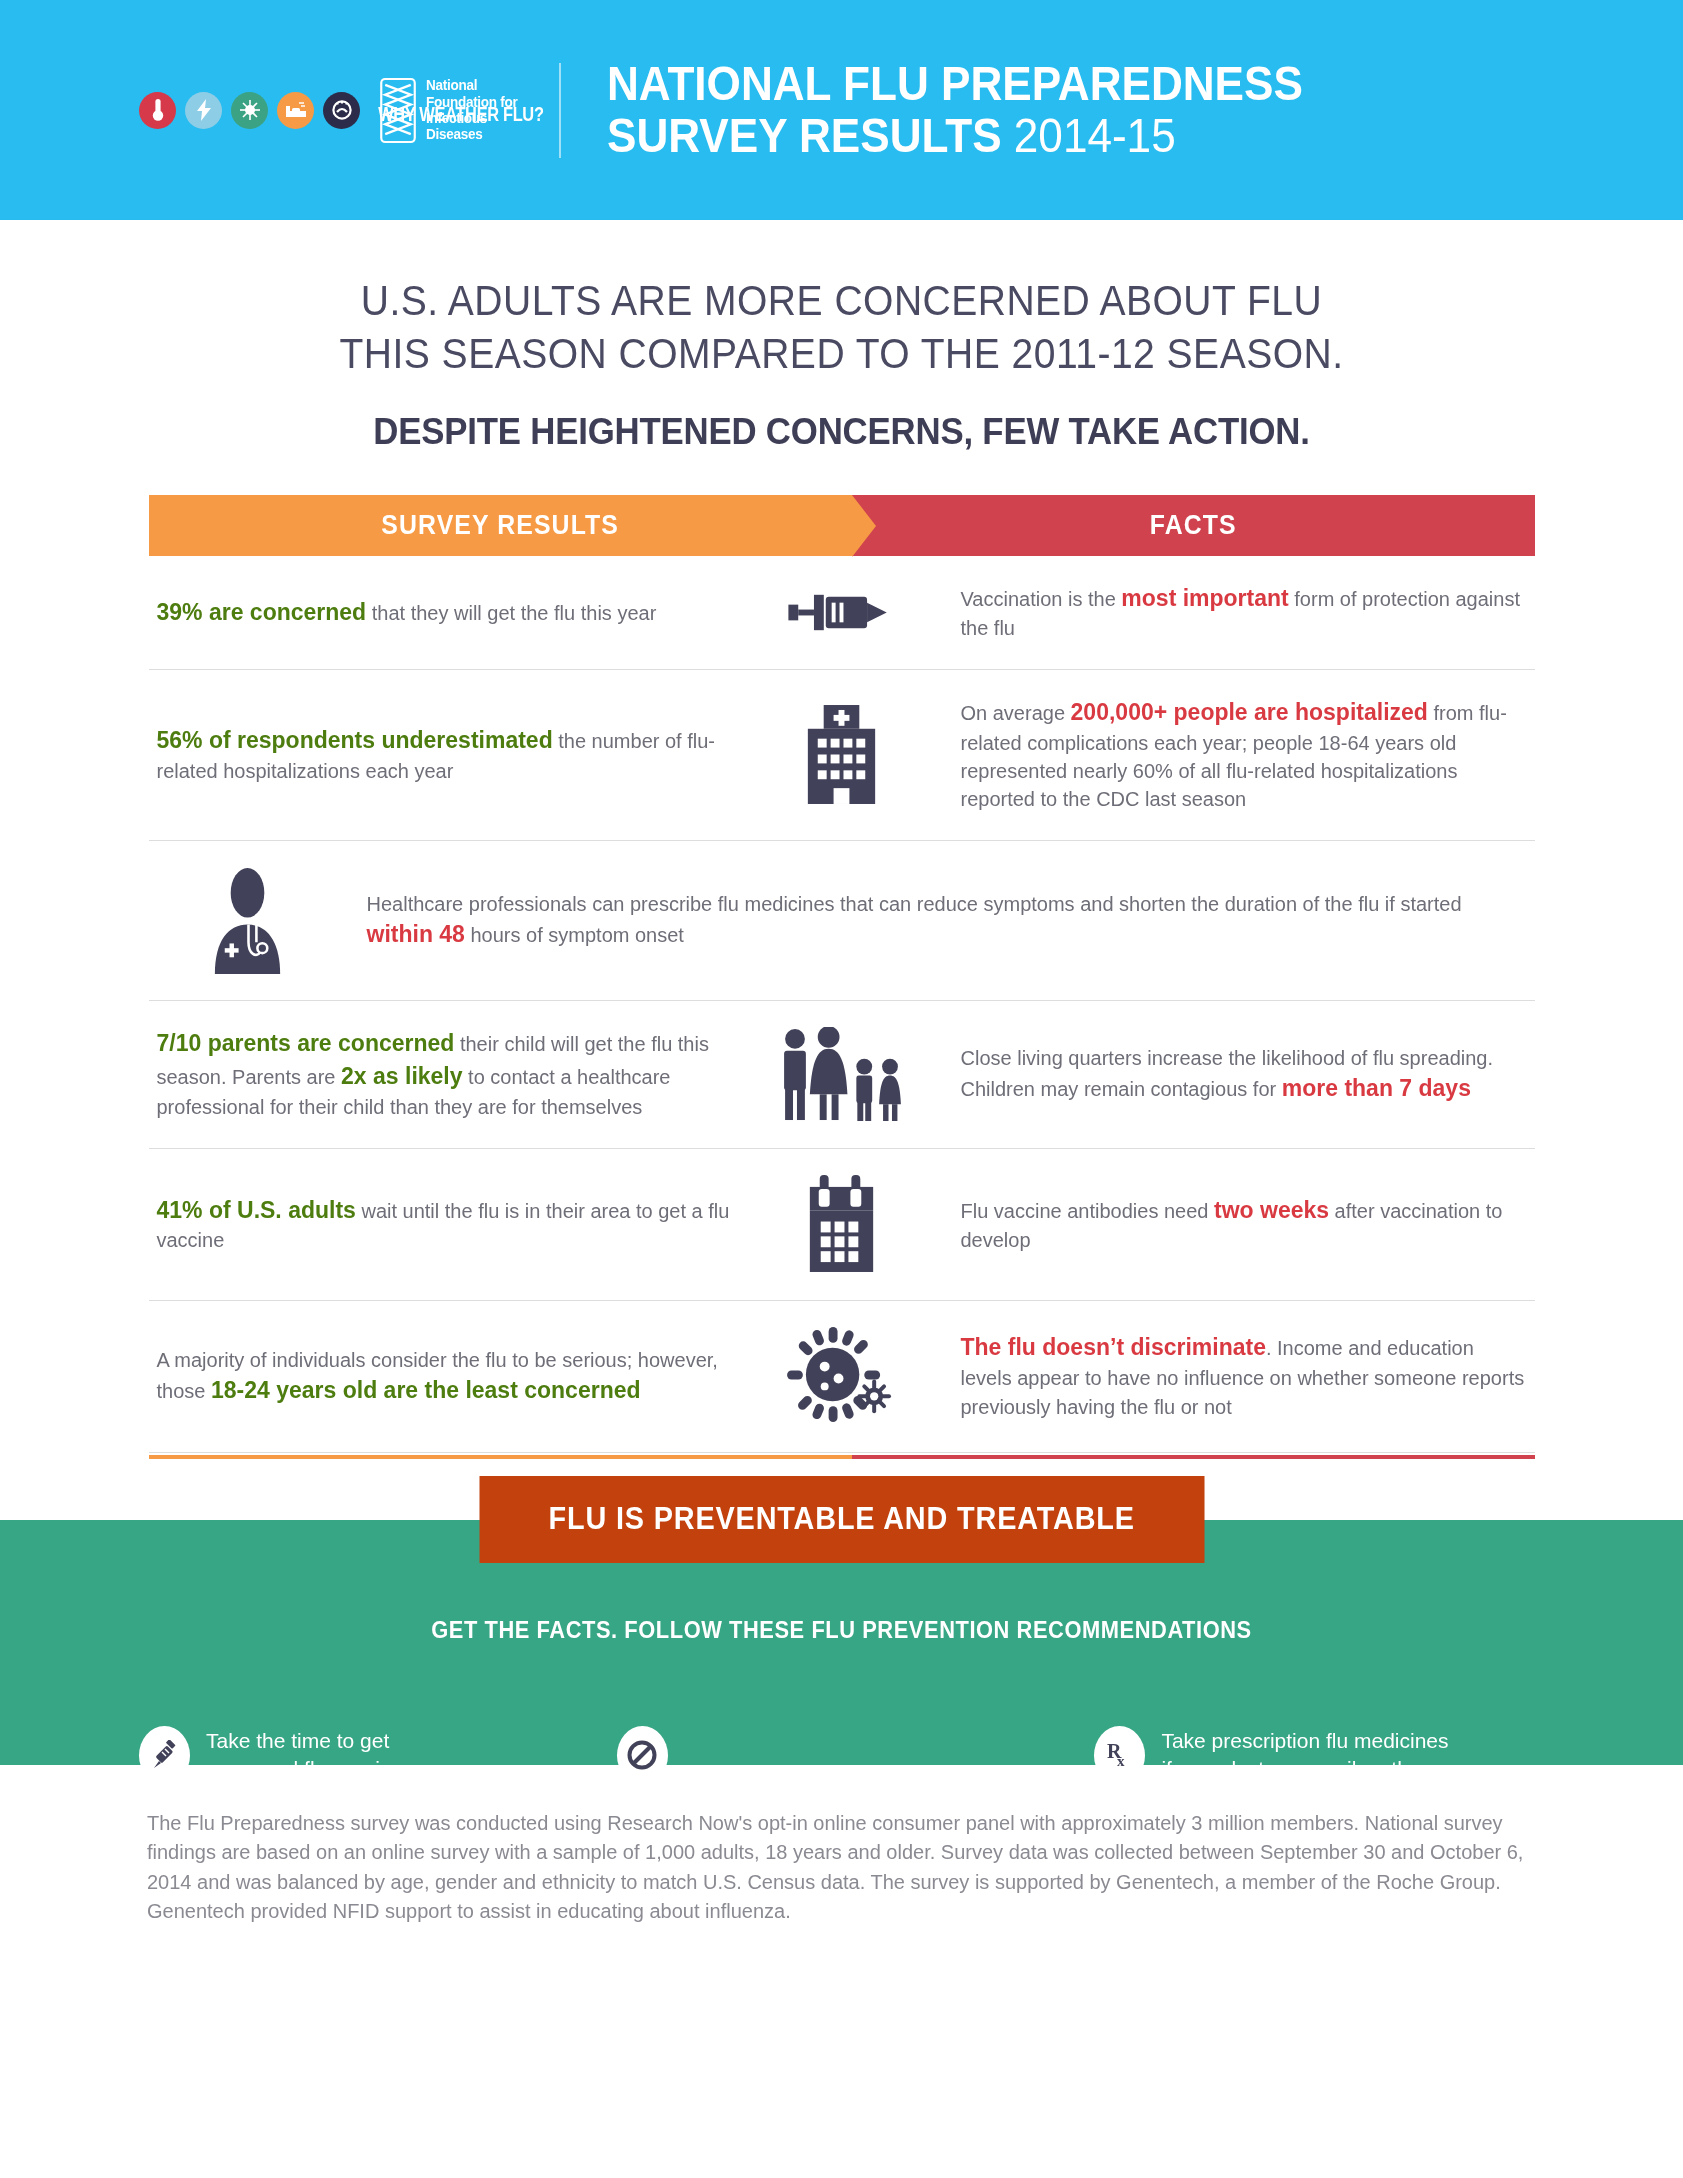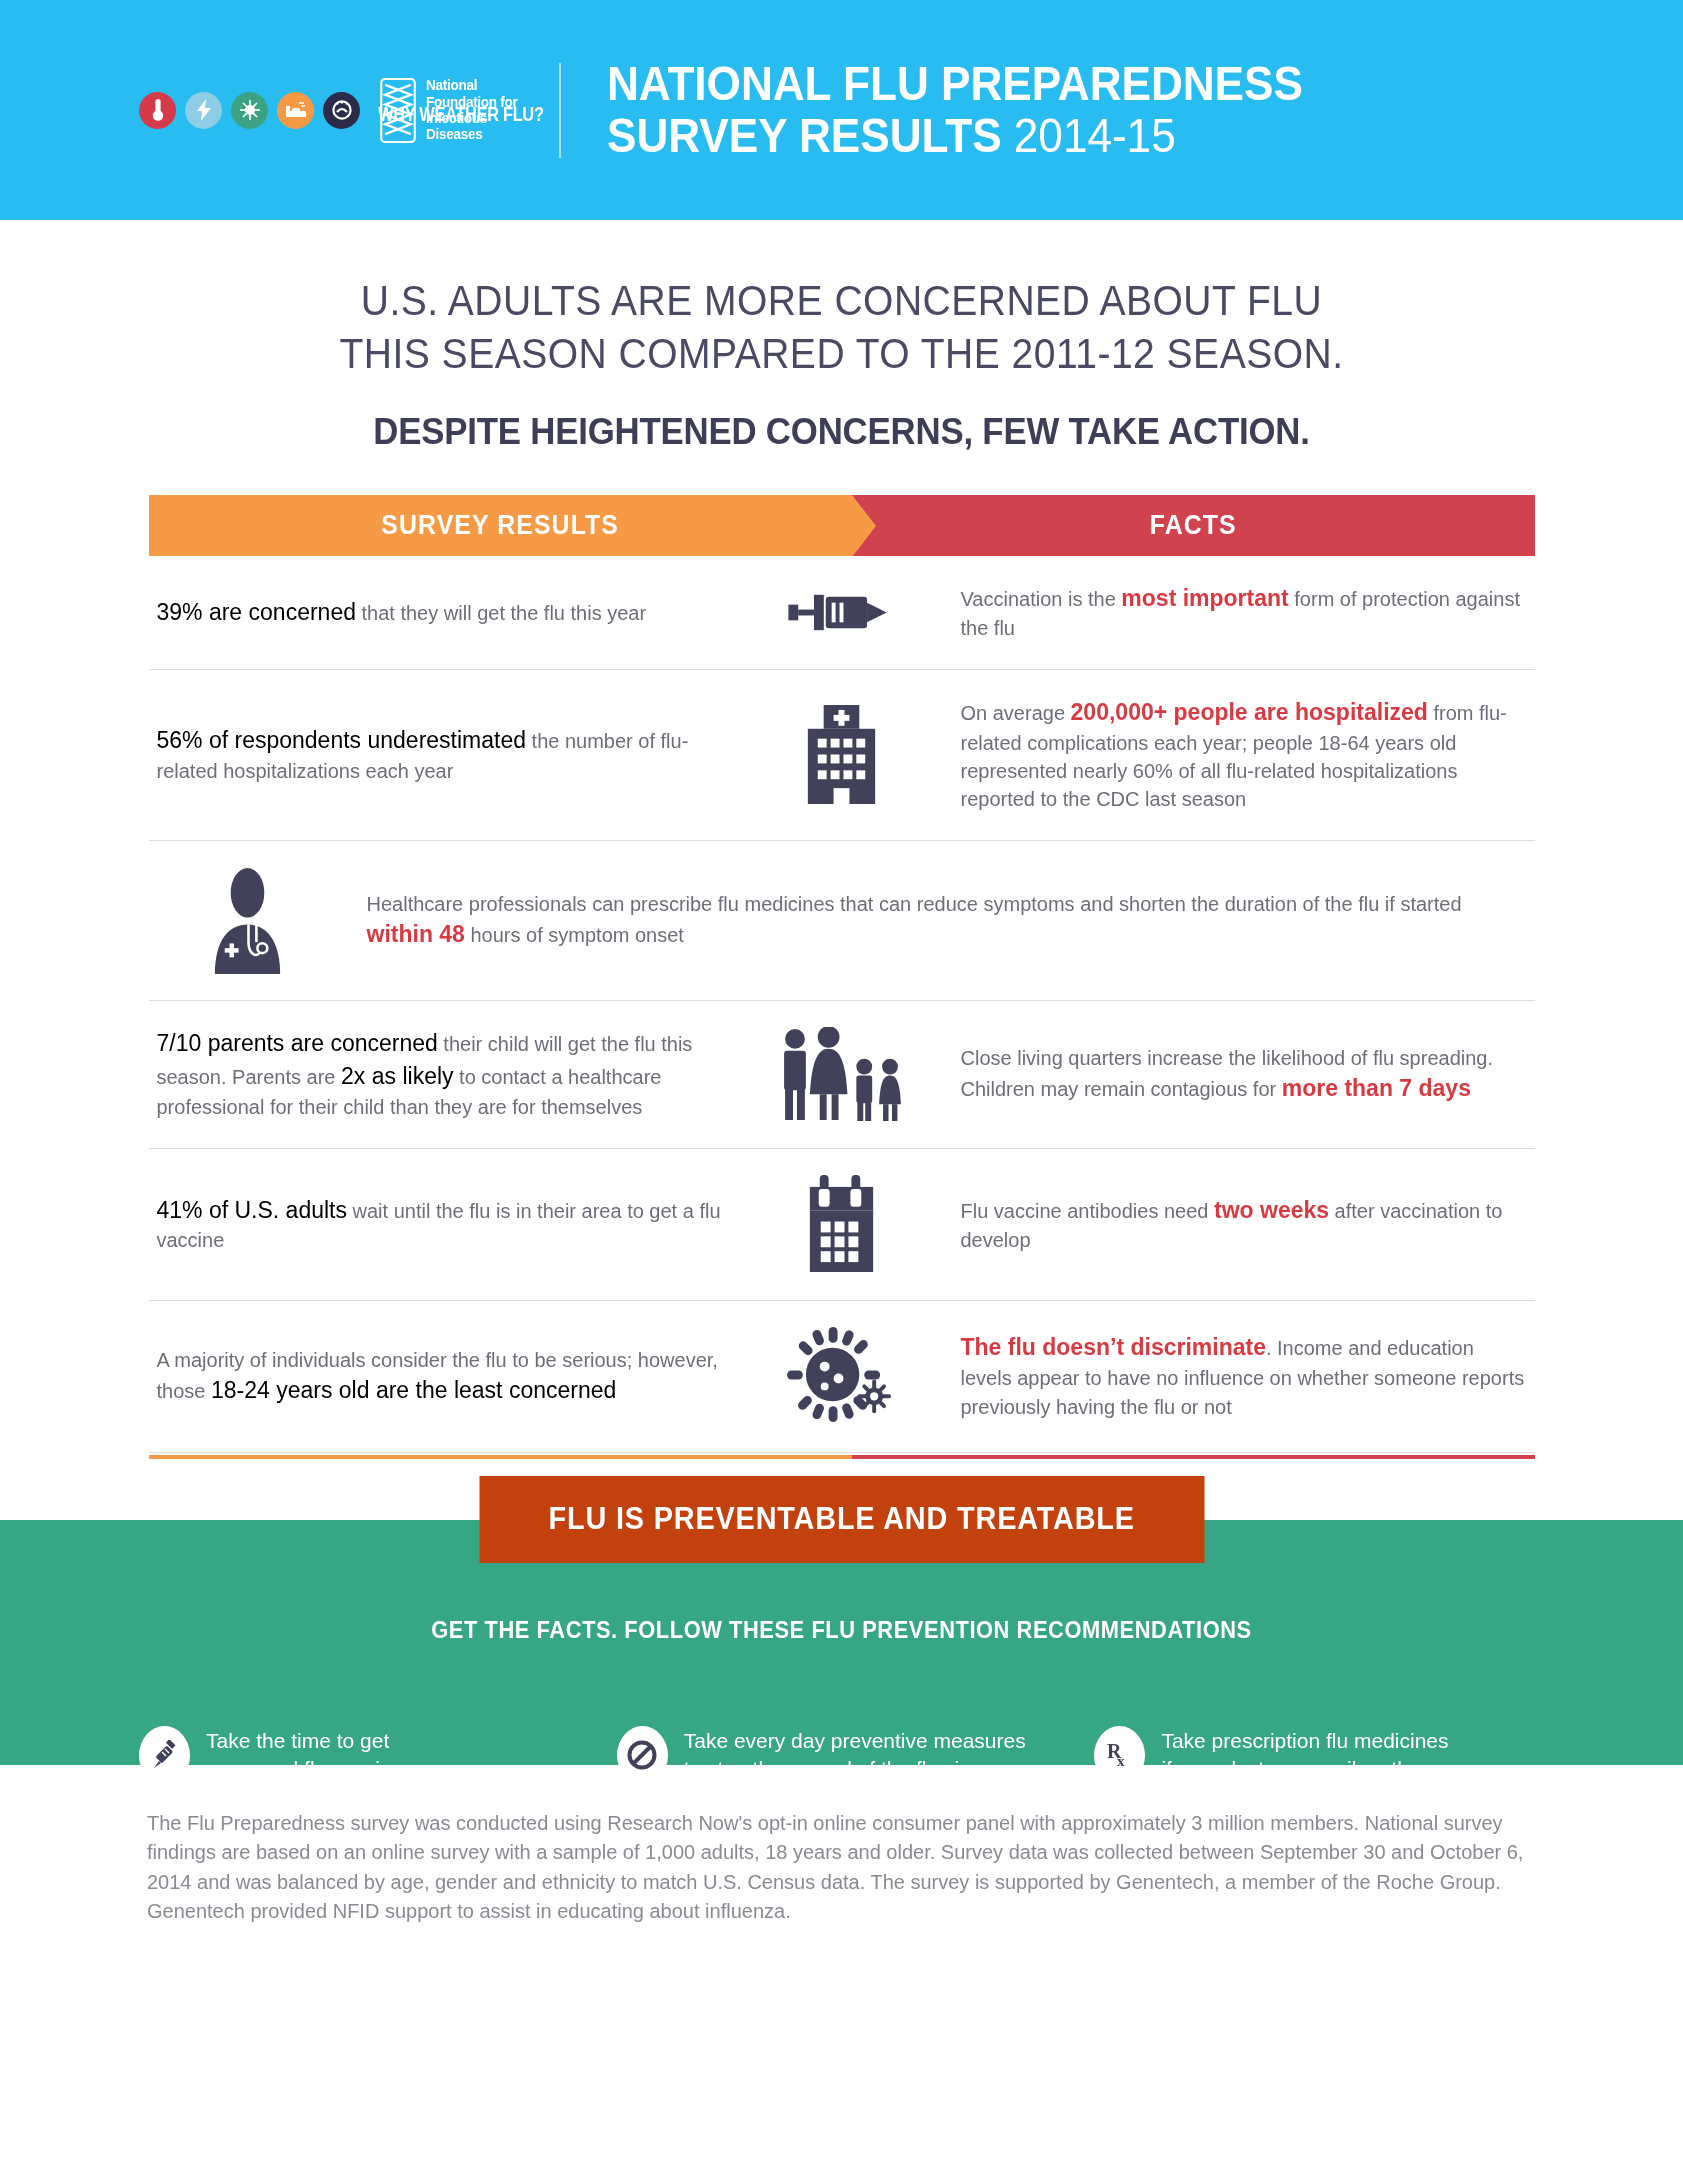--- a/index.html
+++ b/index.html
@@ -122,21 +122,21 @@
   .col-survey { width:594px; padding-left:8px; }
   .col-icon   { width:198px; display:flex; align-items:center; justify-content:center; }
   .col-facts  { flex:1; padding-left:20px; padding-right:10px; }
 
   .cell-text {
     font-size:20px;
     line-height:1.42;
     color:#6E6E78;
     font-weight:400;
   }
-  .cell-text b.or { color:#000000; font-weight:normal; }
+  .cell-text b.or { color:#4d7c0f; font-weight:bold; }
   .cell-text b.rd { color:#D93A42; font-weight:bold; }
   .cell-text .big { font-size:23px; }
 
   .bottom-rules { display:flex; height:4px; margin-top:2px; }
   .br-o { width:703px; background:#F79A45; }
   .br-r { flex:1; background:#D0434E; }
 
   
   .green-sec {
     margin-top:61px;
@@ -503,24 +503,20 @@
       </div>
     </div>
 
     <div class="rec">
       <div class="rec-badge">
         <svg width="30" height="30" viewBox="0 0 30 30">
             <circle cx="15" cy="15" r="12.5" fill="none" stroke="#414159" stroke-width="4"></circle>
             <line x1="6.5" y1="23.5" x2="23.5" y2="6.5" stroke="#414159" stroke-width="4"></line>
           </svg>
       </div>
-      <div class="rec-text">
-        <span>Take every day preventive measures</span>
-        <span>to stop the spread of the flu virus</span>
-      </div>
     </div>
 
     <div class="rec">
       <div class="rec-badge">
         <svg width="32" height="32" viewBox="0 0 32 32">
             <text x="3" y="19" font-family="Liberation Serif, serif" font-size="20" font-weight="bold" fill="#414159">R</text>
             <text x="13" y="27" font-family="Liberation Serif, serif" font-size="15" font-weight="bold" fill="#414159">x</text>
           </svg>
       </div>
       <div class="rec-text">

